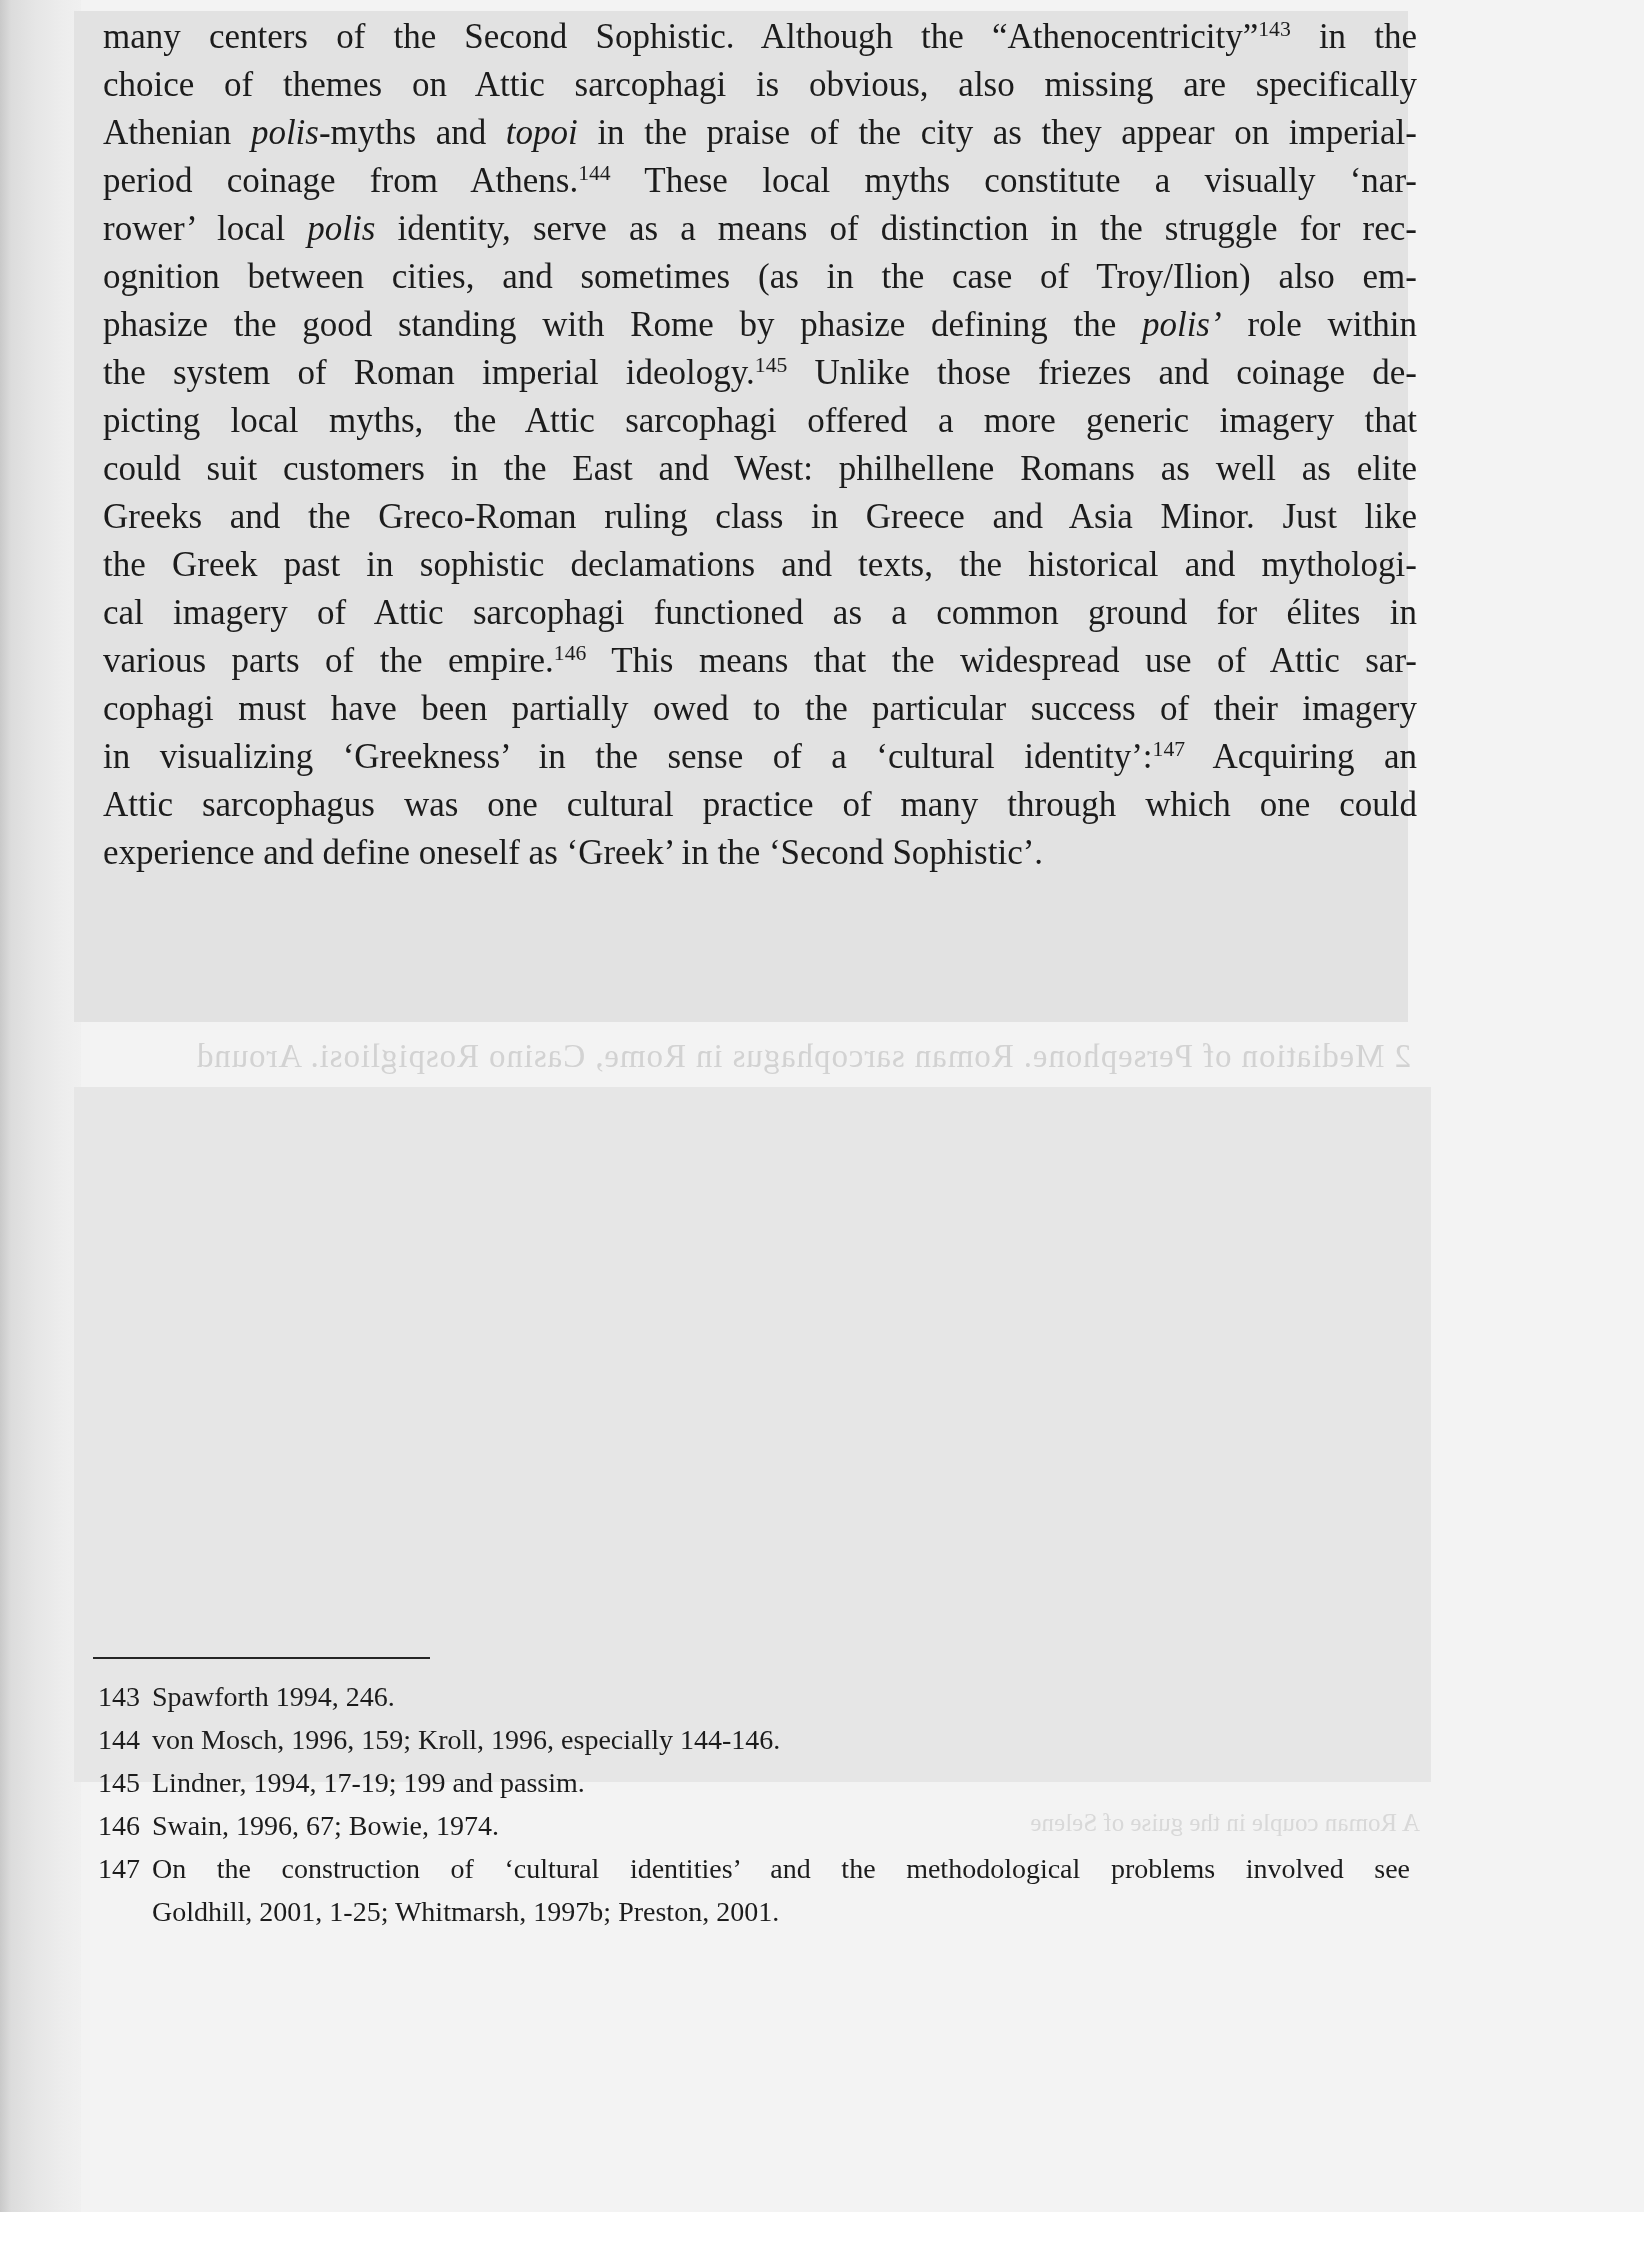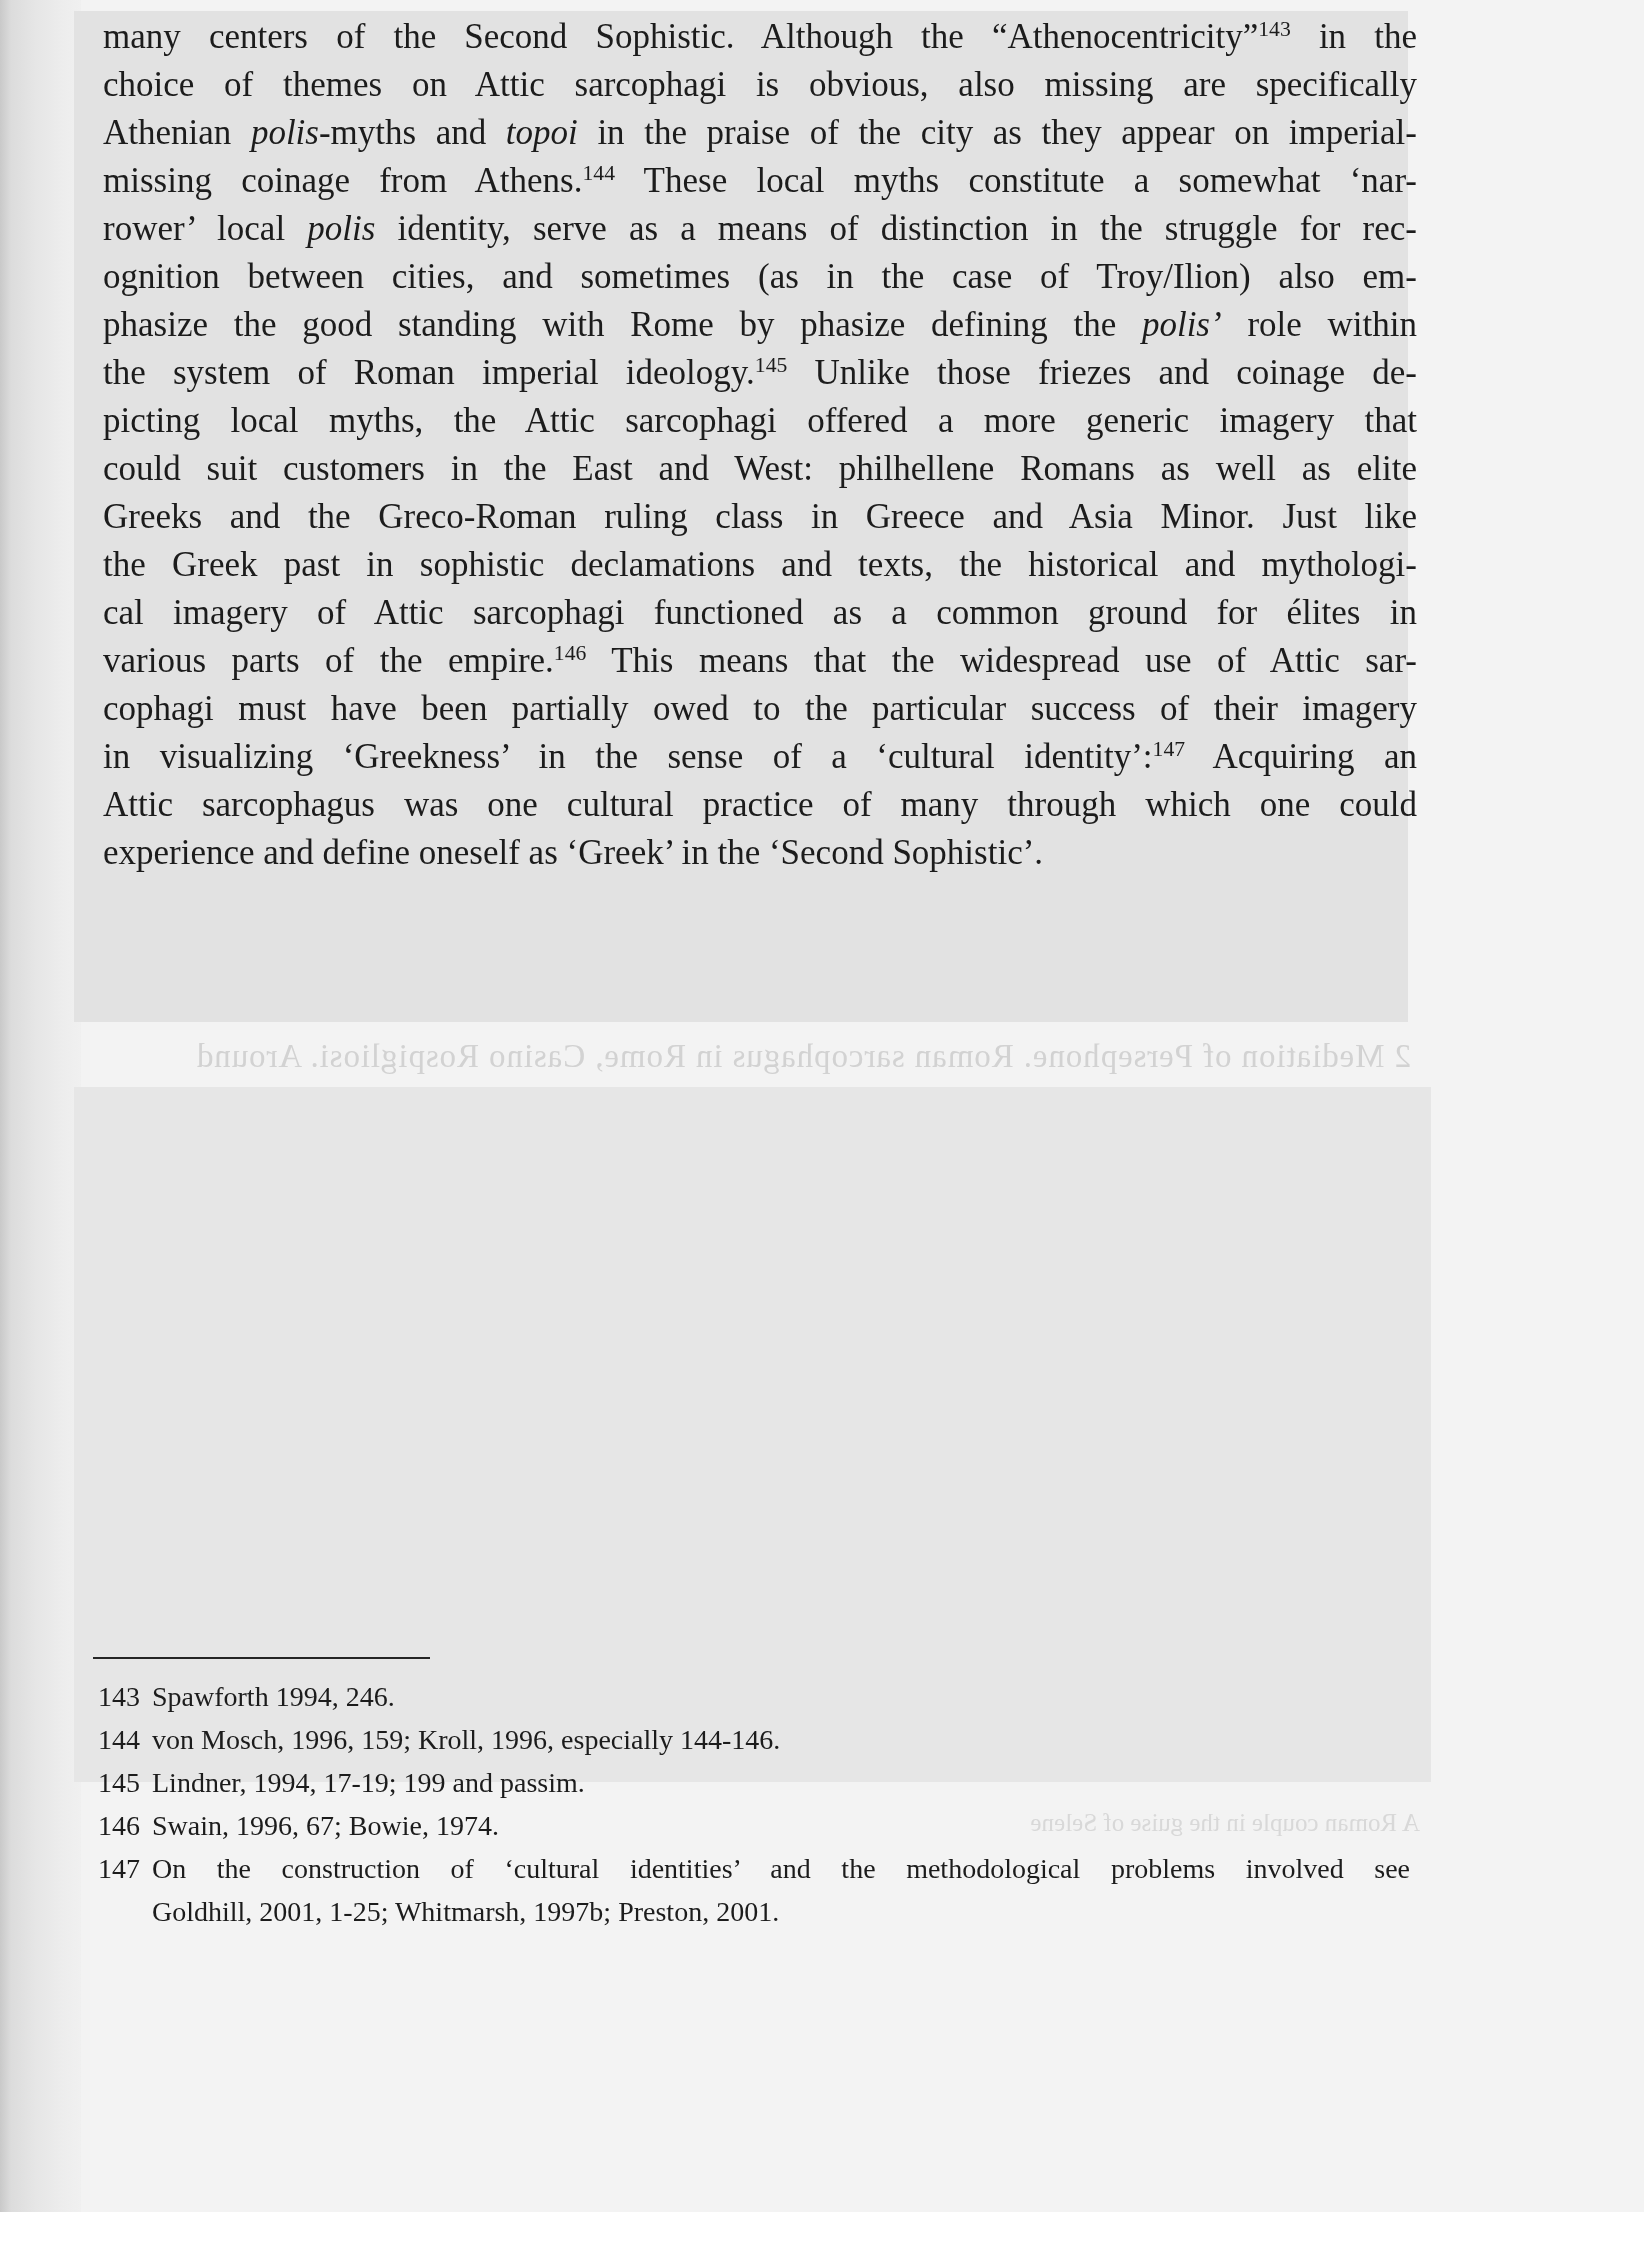--- a/index.html
+++ b/index.html
@@ -63,21 +63,21 @@
   <div class="gutter-shadow"></div>
   <div class="showthrough top"></div>
   <div class="showthrough-caption">2  Mediation of Persephone. Roman sarcophagus in Rome, Casino Rospigliosi. Around</div>
   <div class="showthrough bottom"></div>
   <div class="showthrough-caption2">A Roman couple in the guise of Selene and Endymion</div>
 
   <div class="body-text" id="body-text">
       <div class="line"><span>many centers of the Second Sophistic. Although the “Athenocentricity”</span><sup>143</sup><span> in the</span></div>
       <div class="line"><span>choice of themes on Attic sarcophagi is obvious, also missing are specifically</span></div>
       <div class="line"><span>Athenian </span><i>polis</i><span>-myths and </span><i>topoi</i><span> in the praise of the city as they appear on imperial-</span></div>
-      <div class="line"><span>missing coinage from Athens.</span><sup>144</sup><span> These local myths constitute a somewhat ‘nar-</span></div>
+      <div class="line"><span>period coinage from Athens.</span><sup>144</sup><span> These local myths constitute a visually ‘nar-</span></div>
       <div class="line"><span>rower’ local </span><i>polis</i><span> identity, serve as a means of distinction in the struggle for rec-</span></div>
       <div class="line"><span>ognition between cities, and sometimes (as in the case of Troy/Ilion) also em-</span></div>
       <div class="line"><span>phasize the good standing with Rome by phasize defining the </span><i>polis’</i><span> role within</span></div>
       <div class="line"><span>the system of Roman imperial ideology.</span><sup>145</sup><span> Unlike those friezes and coinage de-</span></div>
       <div class="line"><span>picting local myths, the Attic sarcophagi offered a more generic imagery that</span></div>
       <div class="line"><span>could suit customers in the East and West: philhellene Romans as well as elite</span></div>
       <div class="line"><span>Greeks and the Greco-Roman ruling class in Greece and Asia Minor. Just like</span></div>
       <div class="line"><span>the Greek past in sophistic declamations and texts, the historical and mythologi-</span></div>
       <div class="line"><span>cal imagery of Attic sarcophagi functioned as a common ground for élites in</span></div>
       <div class="line"><span>various parts of the empire.</span><sup>146</sup><span> This means that the widespread use of Attic sar-</span></div>

